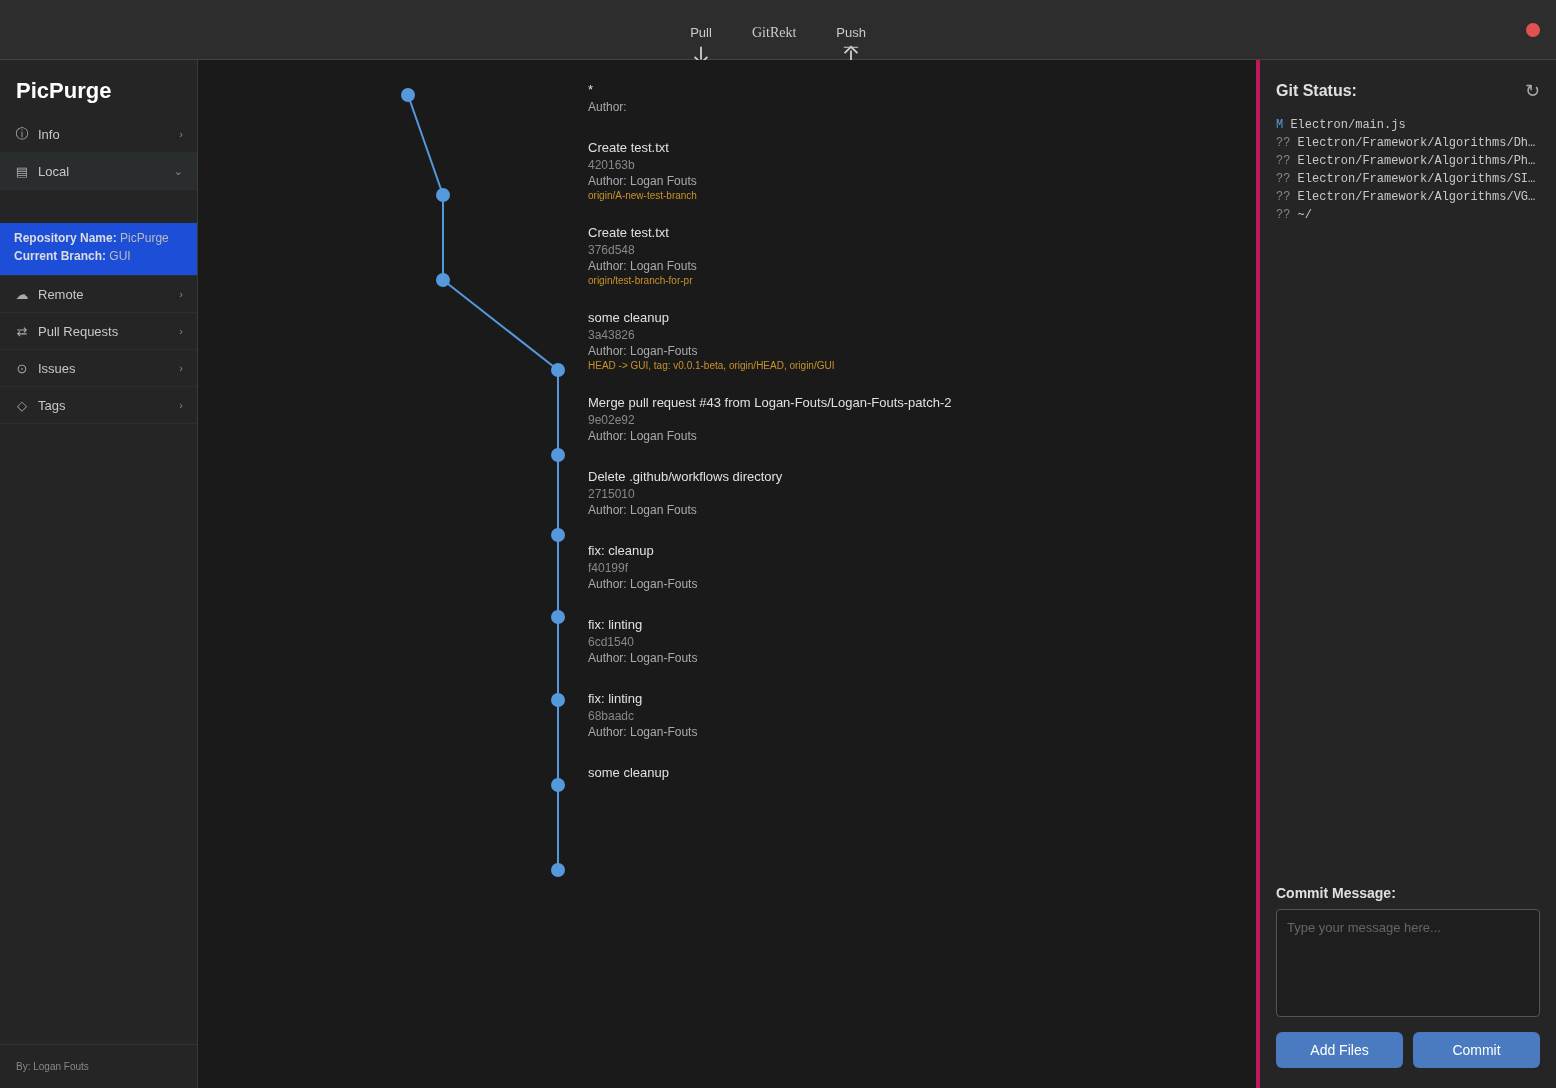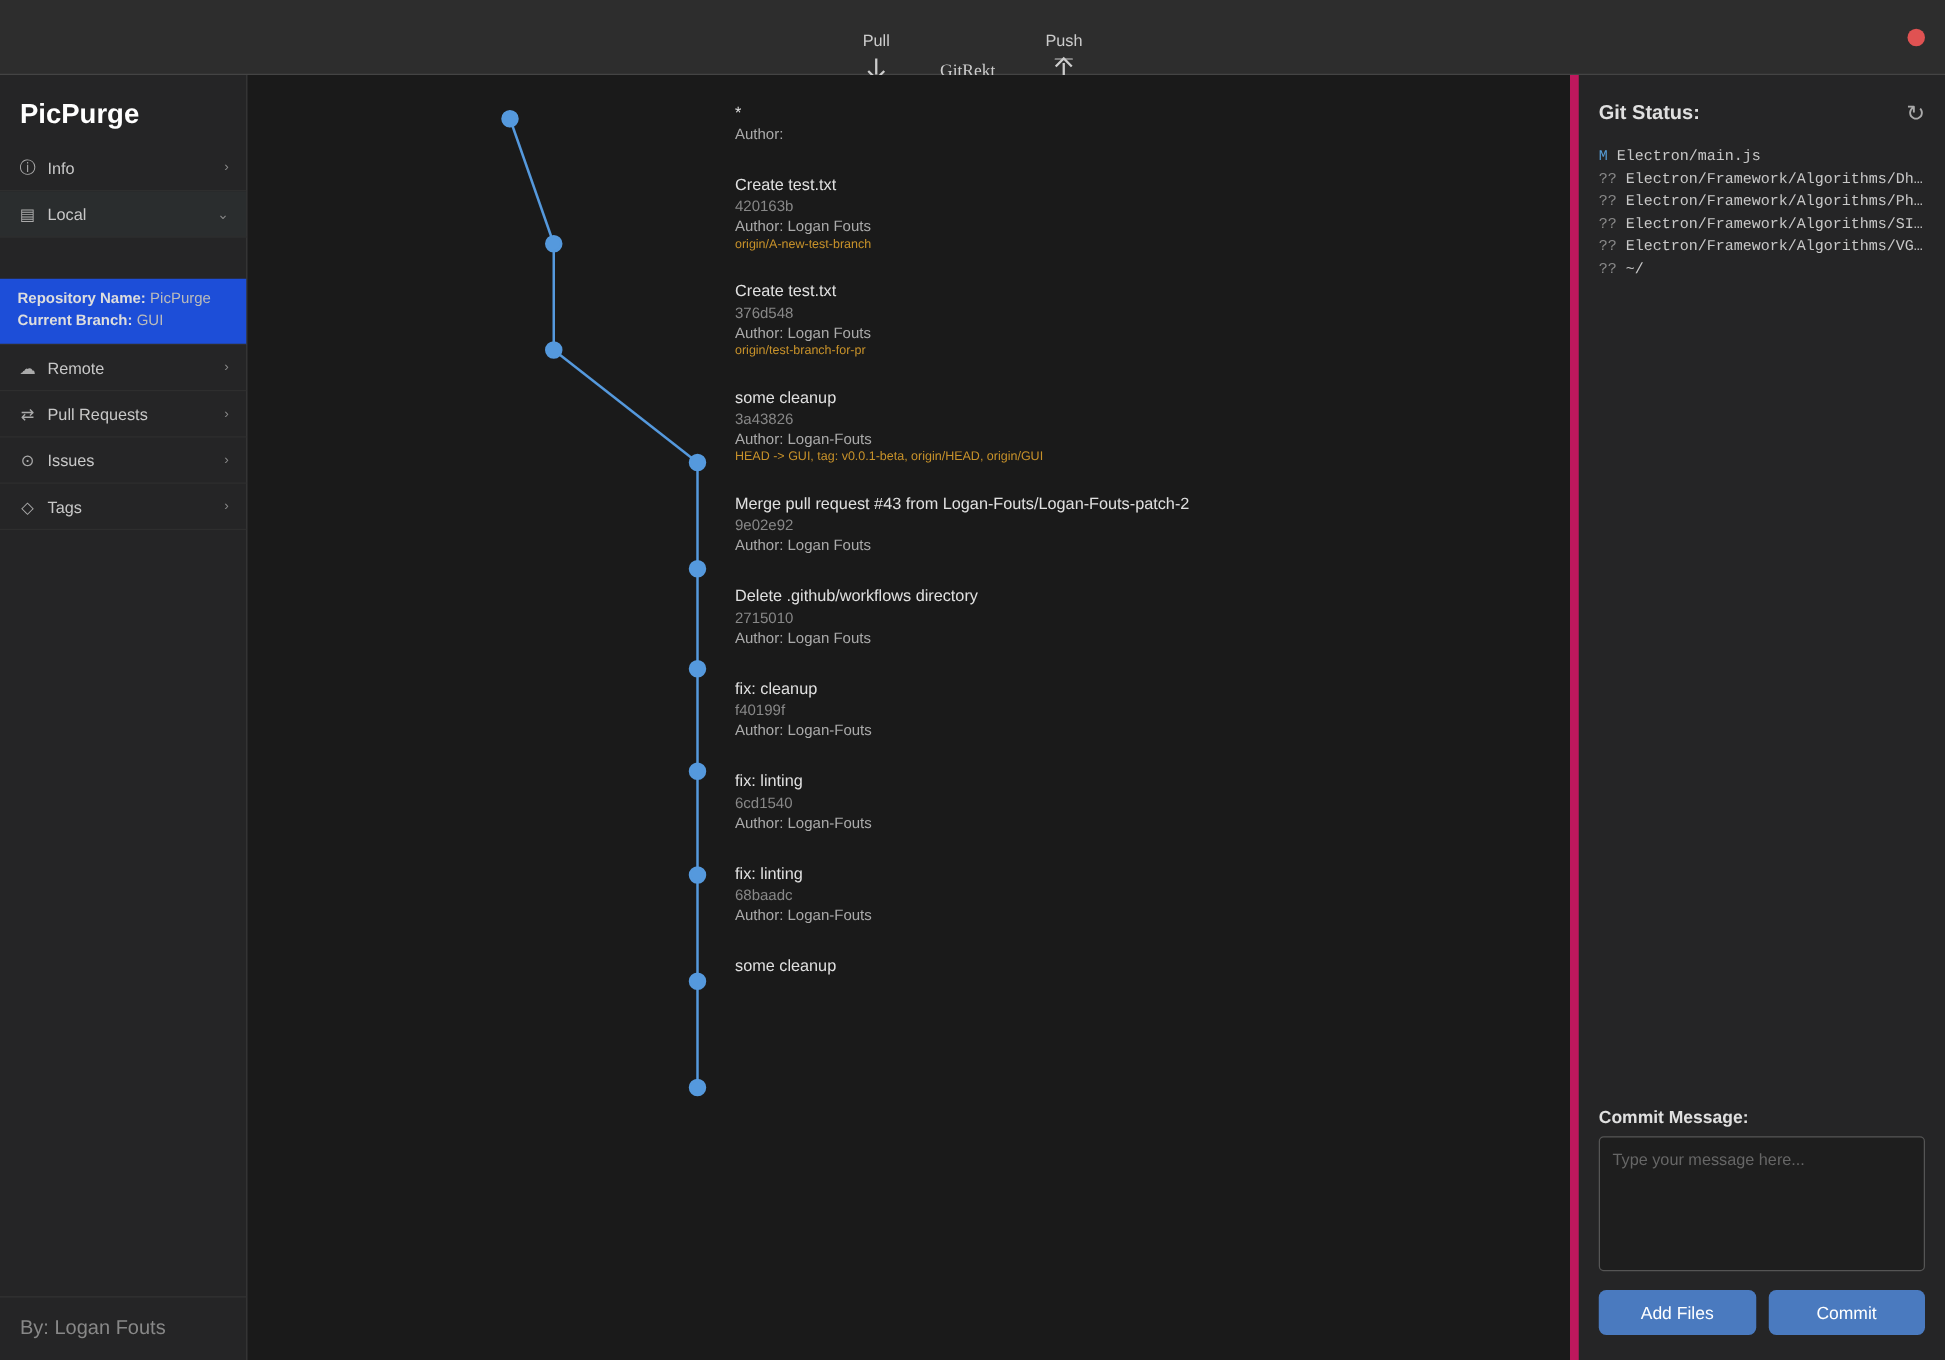--- a/index.html
+++ b/index.html
@@ -34,21 +34,21 @@
       top: 50%;
       transform: translateY(-50%);
       width: 14px;
       height: 14px;
       background: #e05252;
       border-radius: 50%;
     }
     .title-bar-actions {
       display: flex;
       gap: 40px;
-      align-items: flex-end;
+      align-items: flex-start;
       margin-top: 32px;
     }
     .title-bar-btn {
       display: flex;
       flex-direction: column;
       align-items: center;
       gap: 4px;
       color: #ccc;
       font-size: 13px;
       cursor: pointer;
@@ -125,21 +125,21 @@
       color: #bbb;
       font-size: 12px;
     }
     .sidebar-sub-item span.label {
       font-weight: 600;
       color: #ddd;
     }
     .sidebar-footer {
       padding: 16px;
       color: #888;
-      font-size: 16px;
+      font-size: 10px;
       border-top: 1px solid #333;
     }
 
     
     .main-content {
       flex: 1;
       display: flex;
       overflow: hidden;
     }
 
@@ -201,21 +201,21 @@
     }
     .commit-branch {
       color: #c8922a;
       font-size: 10px;
     }
 
     
     .right-panel {
       width: 300px;
       background: #252526;
-      border-left: 7px solid #be185d;
+      border-left: 4px solid #be185d;
       display: flex;
       flex-direction: column;
       padding: 20px 16px 20px;
     }
     .git-status-header {
       display: flex;
       align-items: center;
       justify-content: space-between;
       margin-bottom: 16px;
     }

